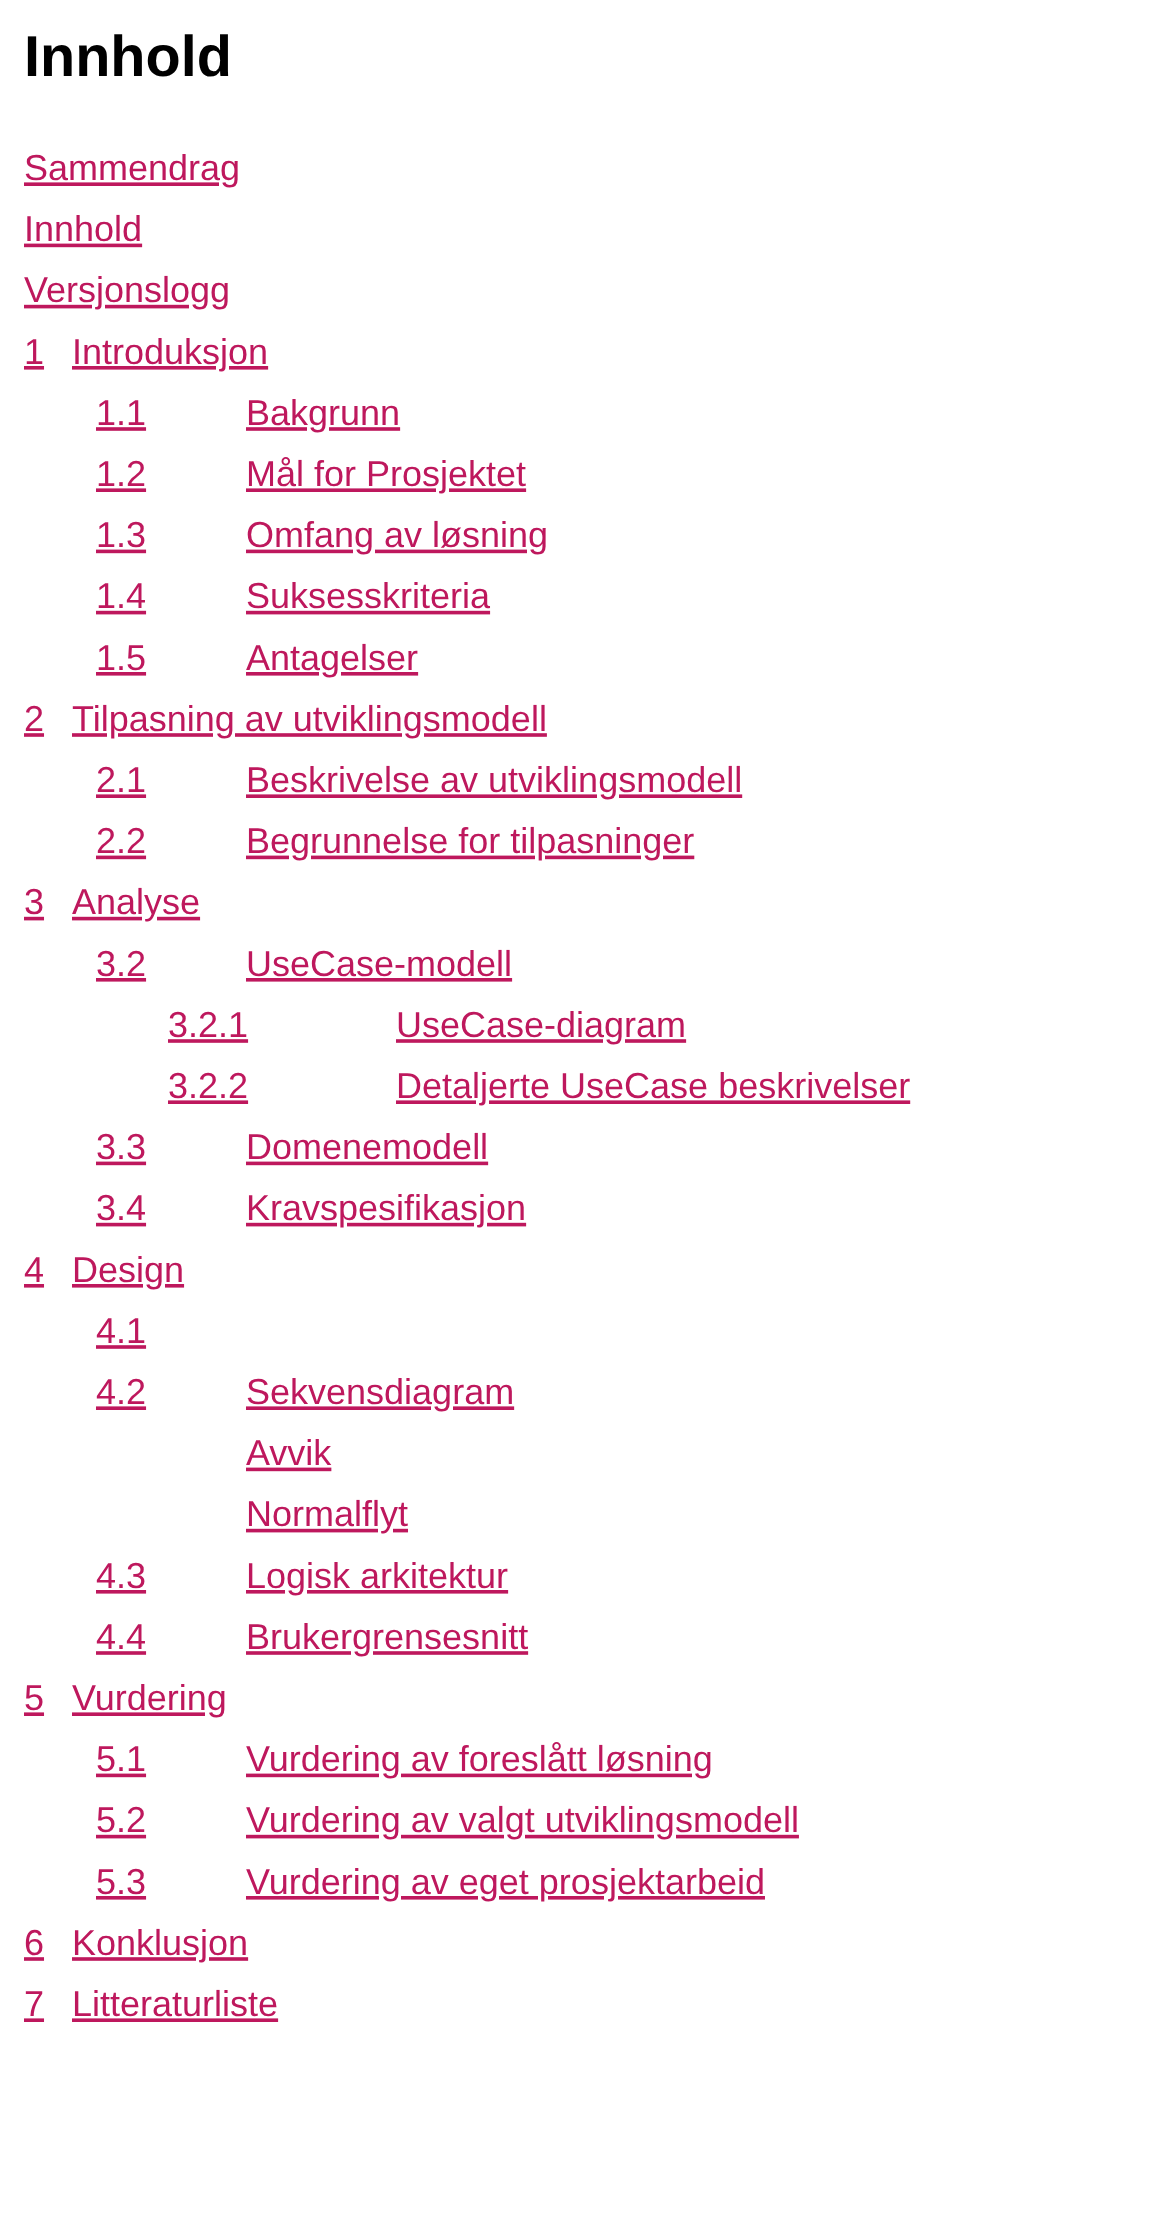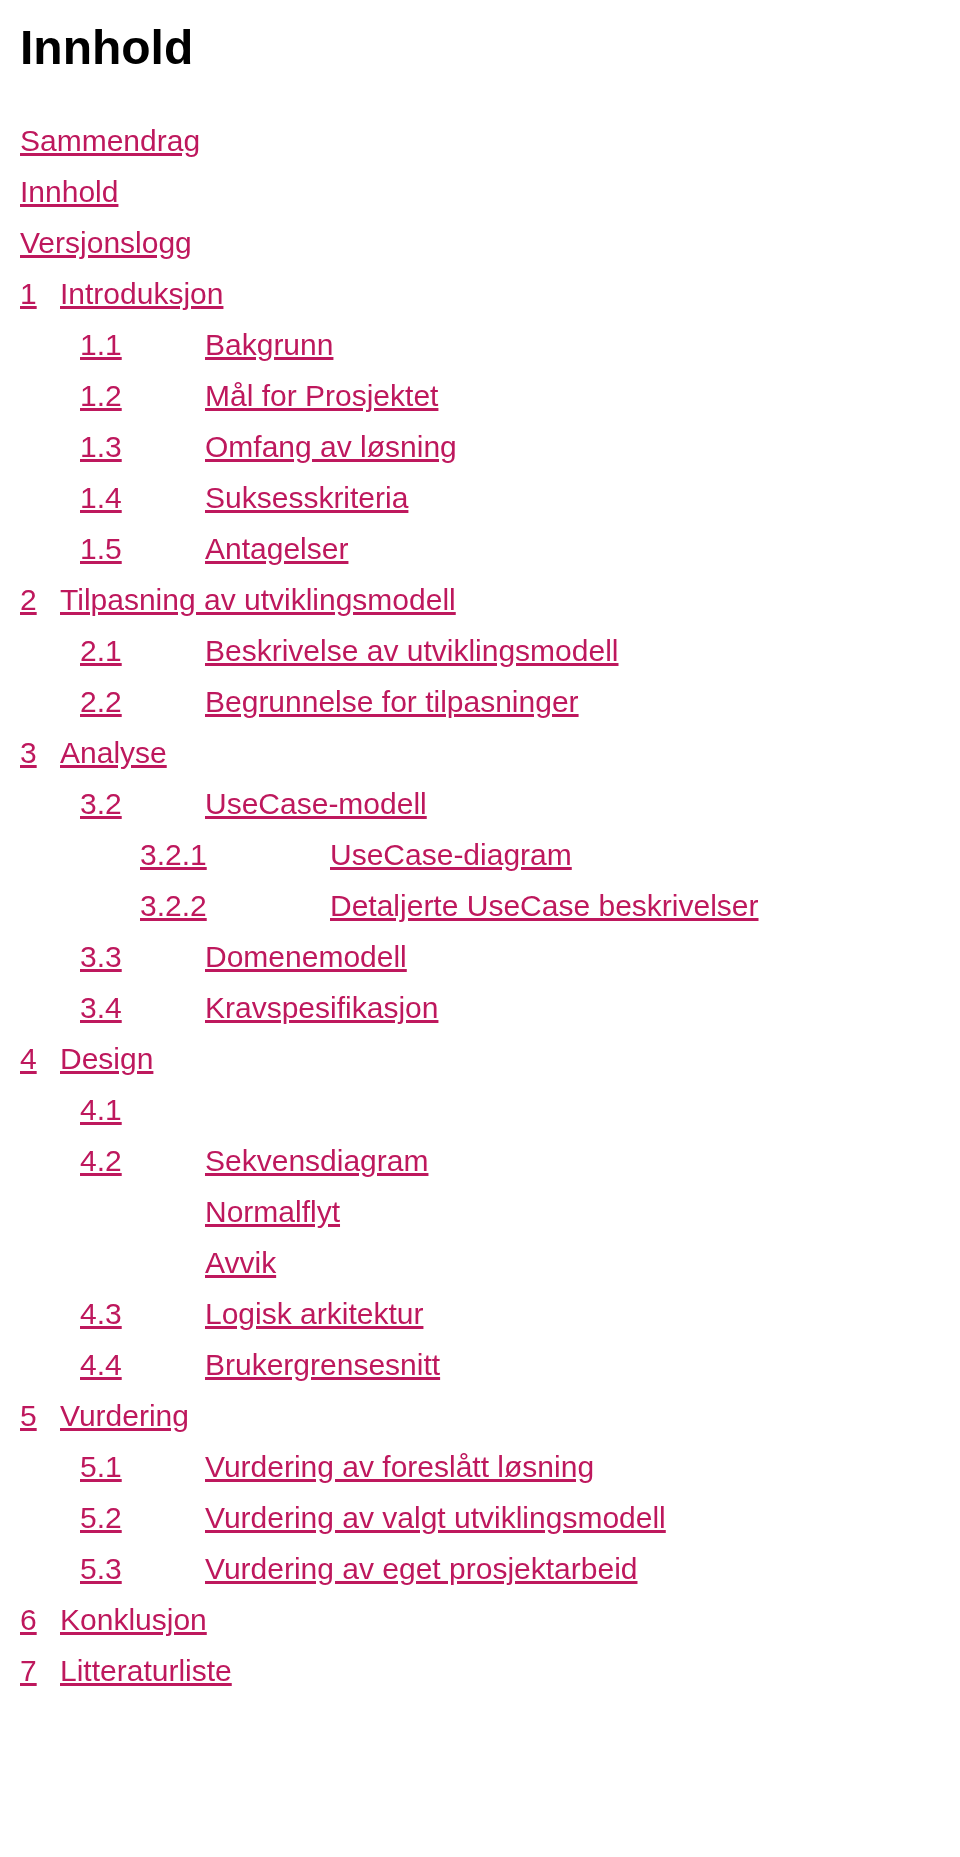--- a/index.html
+++ b/index.html
@@ -137,24 +137,24 @@
     <a href="#" class="toc-link">Design</a>
   </div>
   <div class="toc-row indent-2">
     <a href="#" class="toc-link col-num-2">4.1</a>
   </div>
   <div class="toc-row indent-2">
     <a href="#" class="toc-link col-num-2">4.2</a>
     <a href="#" class="toc-link">Sekvensdiagram</a>
   </div>
   <div class="toc-row label-only">
-    <a href="#" class="toc-link">Normalflyt</a>
+    <a href="#" class="toc-link">Avvik</a>
   </div>
   <div class="toc-row label-only">
-    <a href="#" class="toc-link">Avvik</a>
+    <a href="#" class="toc-link">Normalflyt</a>
   </div>
   <div class="toc-row indent-2">
     <a href="#" class="toc-link col-num-2">4.3</a>
     <a href="#" class="toc-link">Logisk arkitektur</a>
   </div>
   <div class="toc-row indent-2">
     <a href="#" class="toc-link col-num-2">4.4</a>
     <a href="#" class="toc-link">Brukergrensesnitt</a>
   </div>
 

